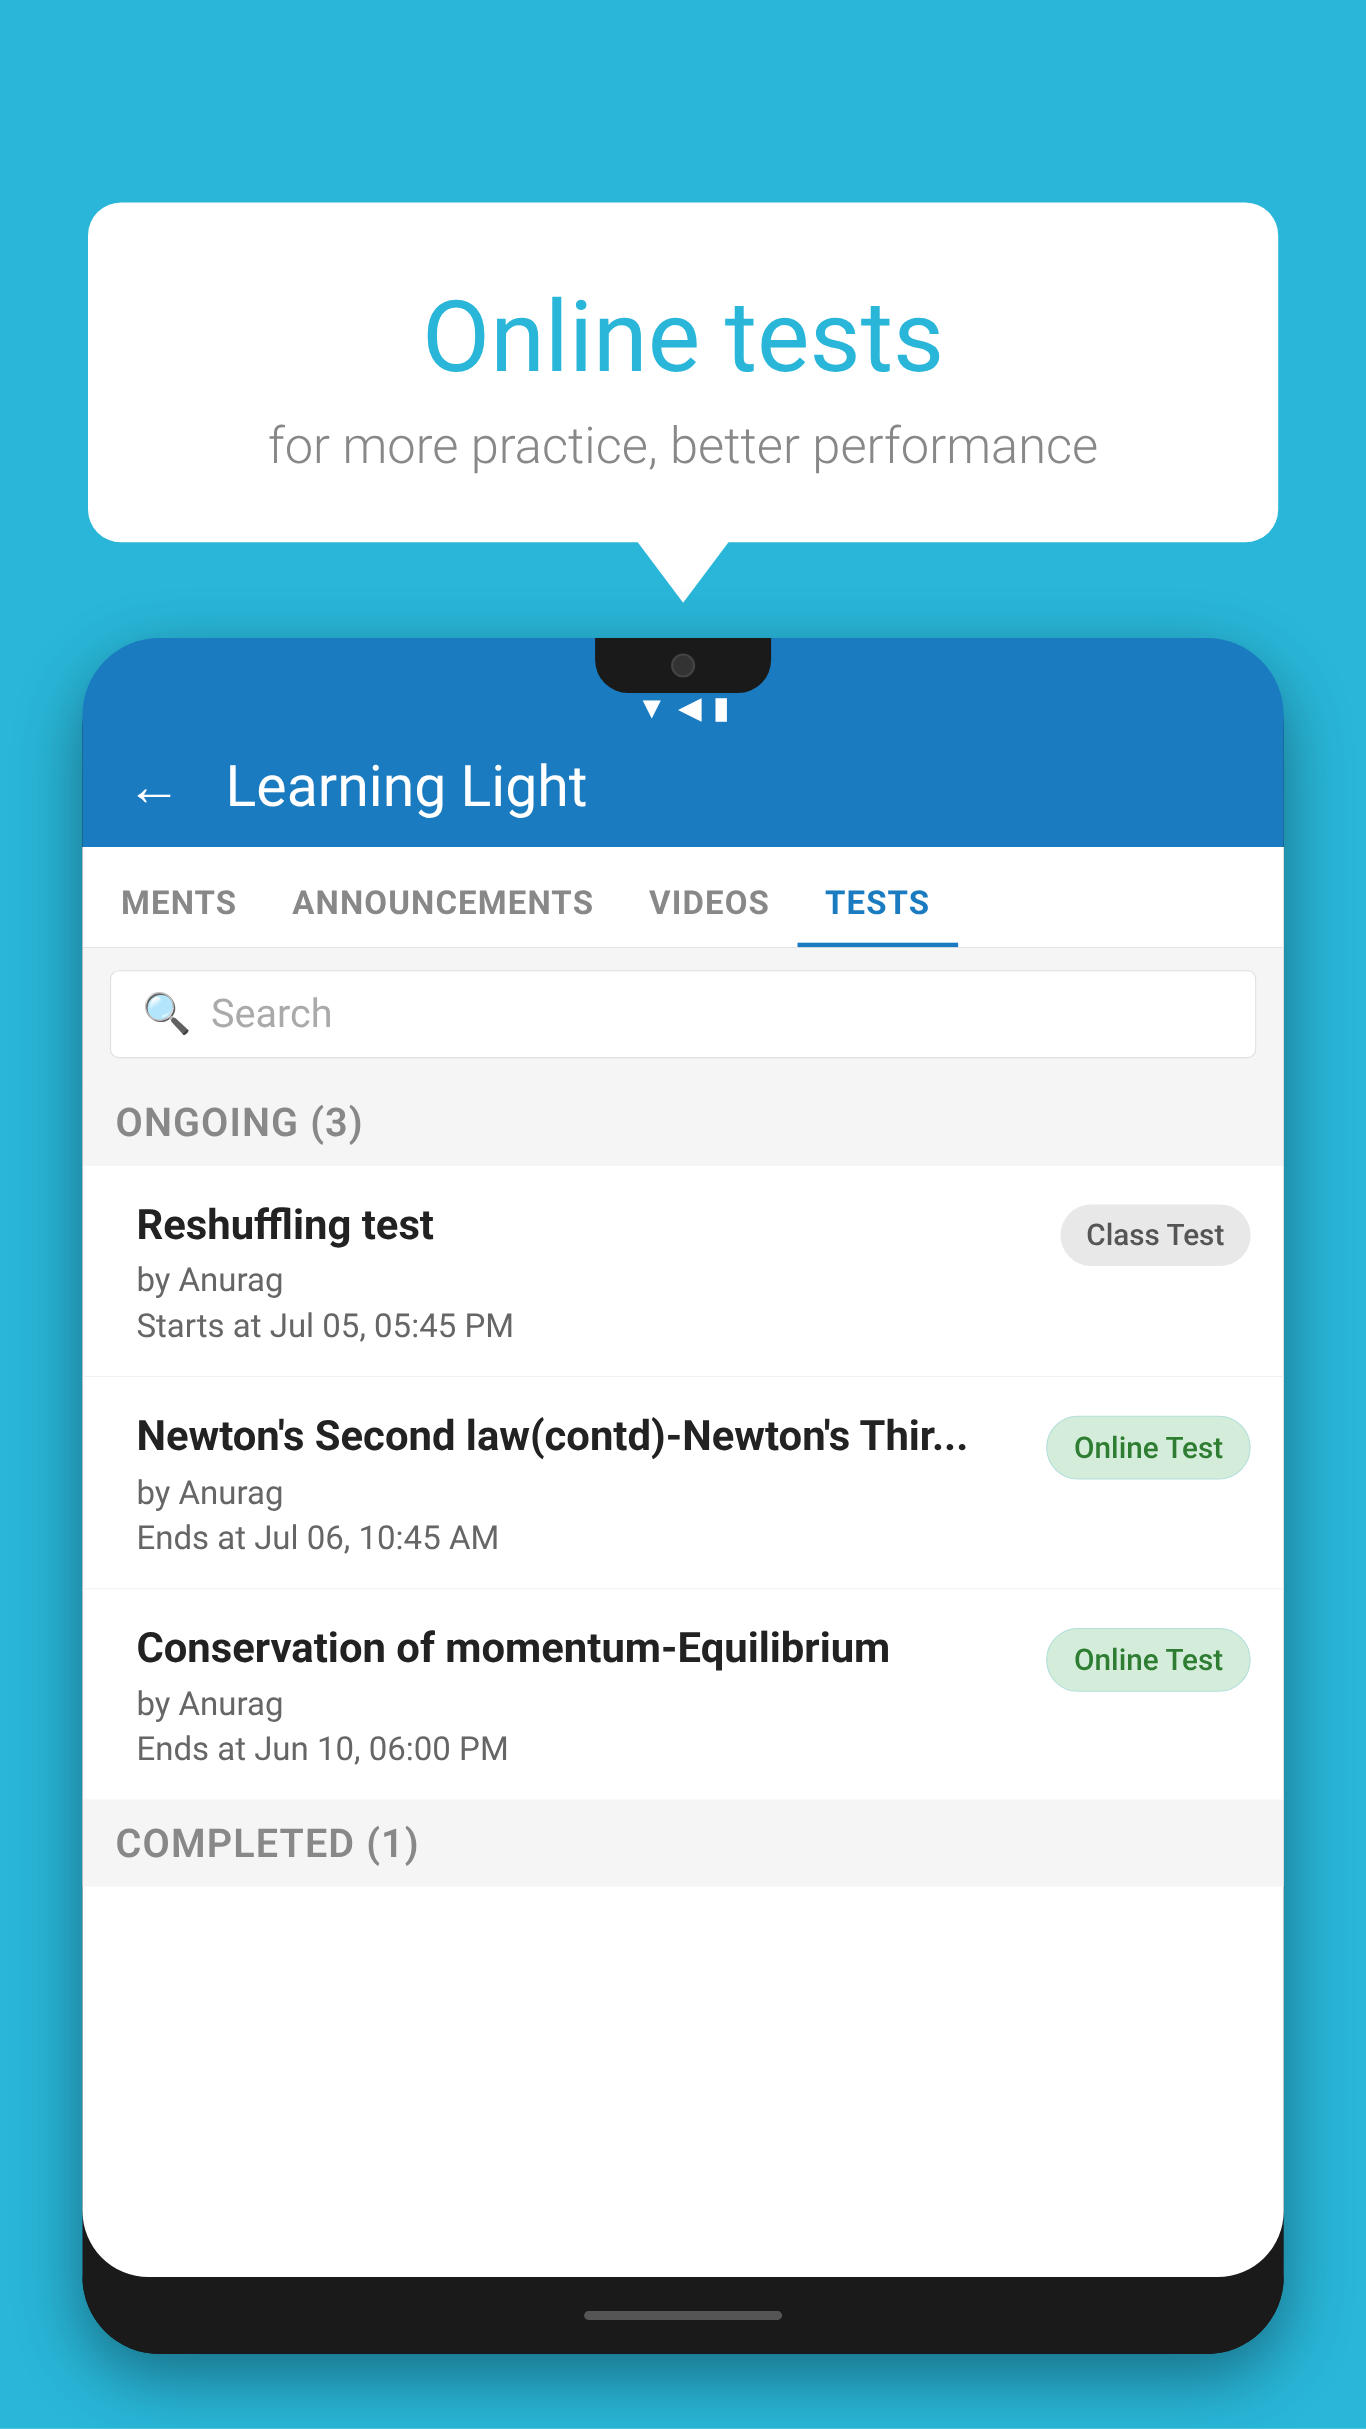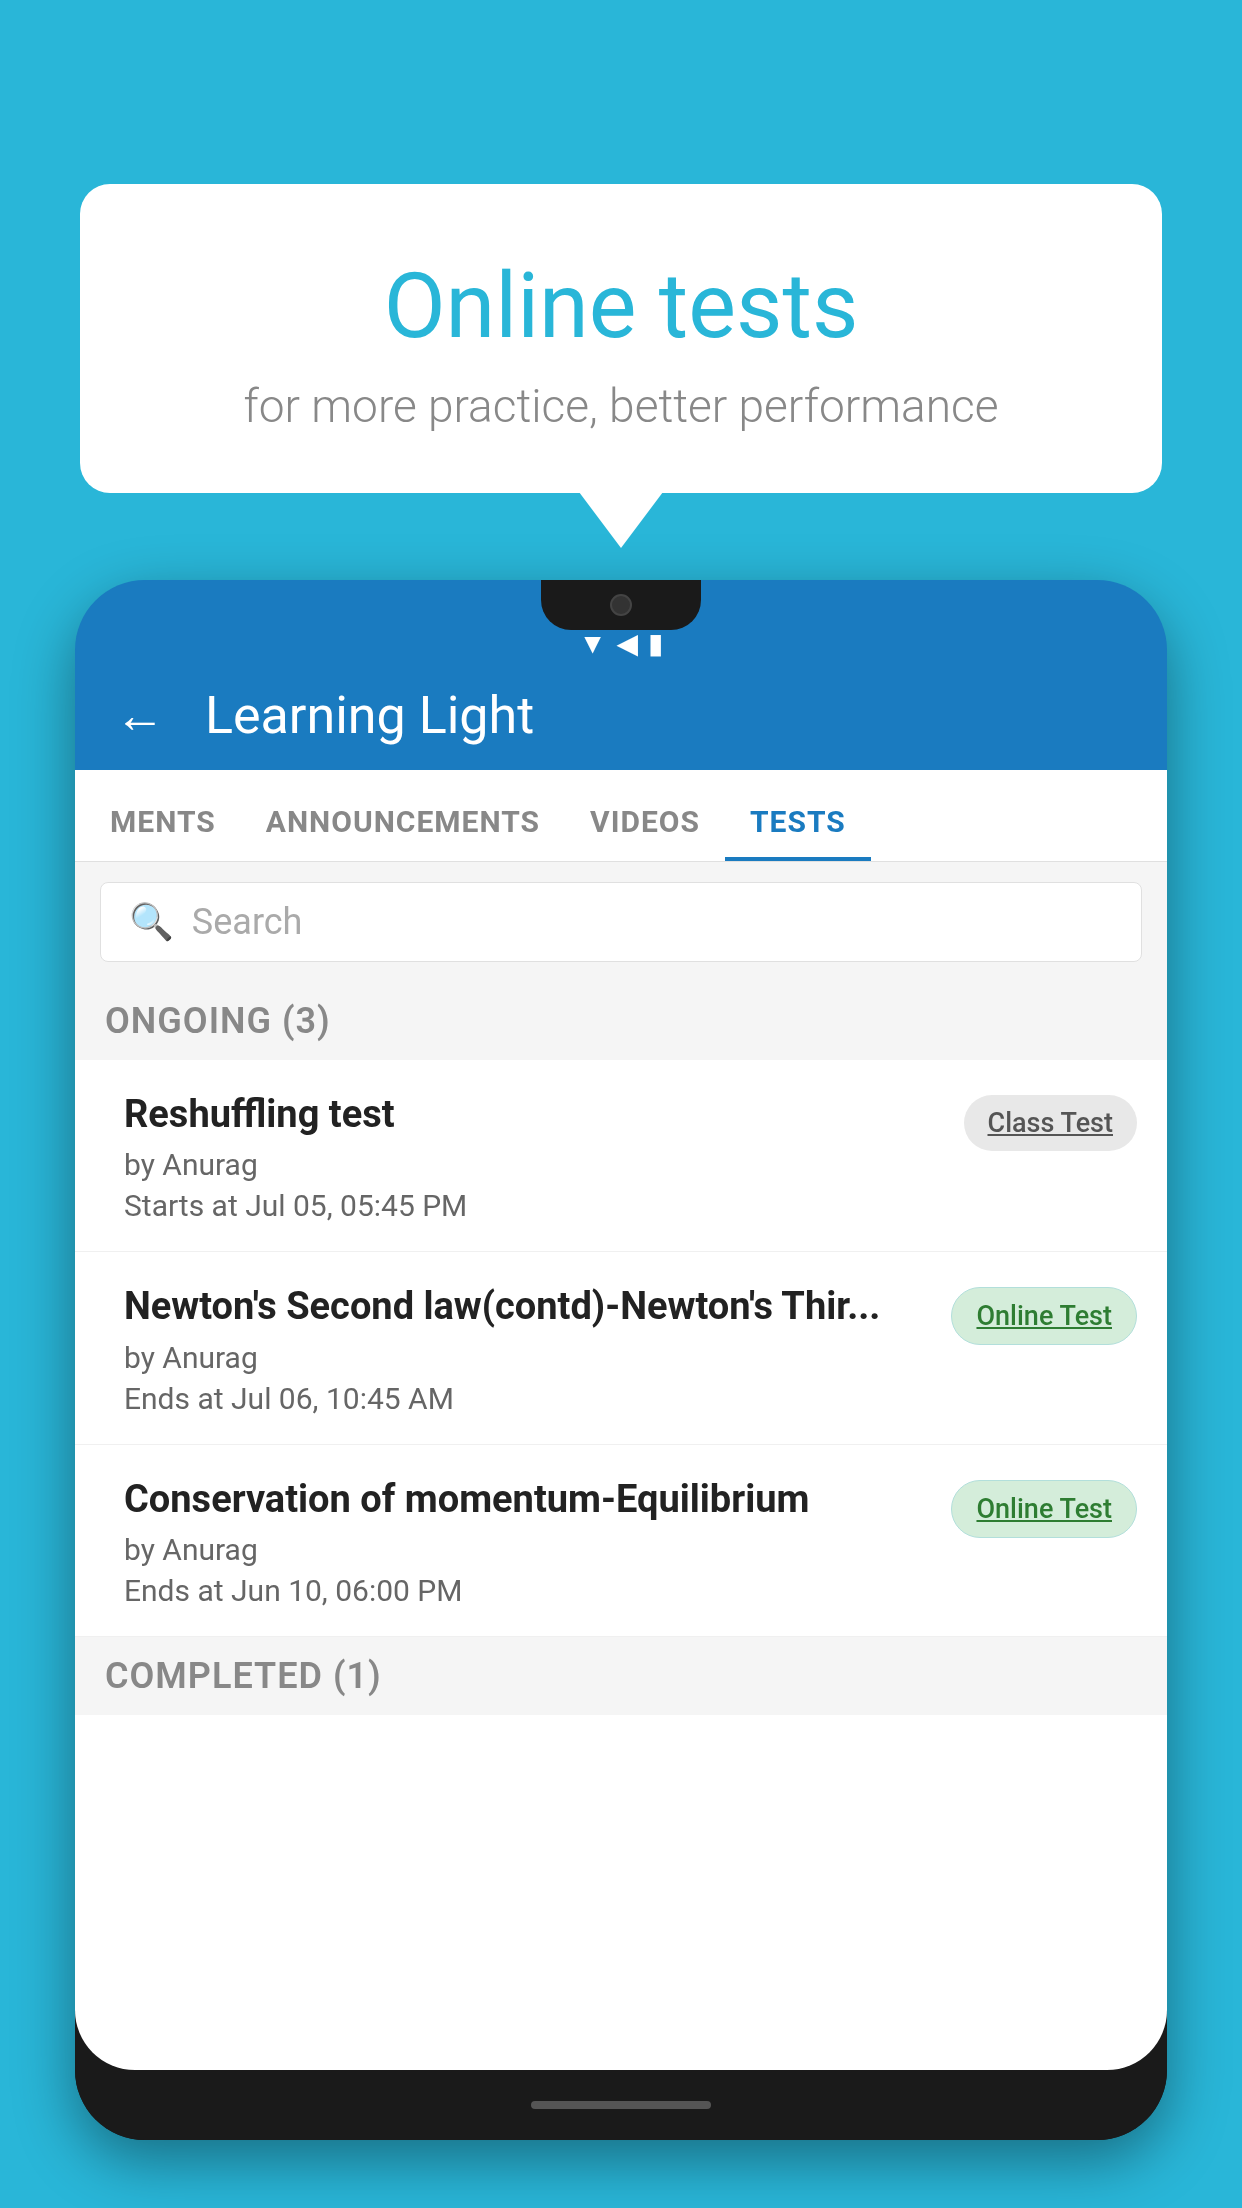--- a/index.html
+++ b/index.html
@@ -264,21 +264,20 @@
       color: #666;
     }
 
     .test-badge {
       border-radius: 30px;
       padding: 12px 24px;
       font-size: 27px;
       font-weight: 500;
       white-space: nowrap;
       margin-top: 5px;
-      text-decoration: underline;
     }
 
     .badge-class {
       background: #e8e8e8;
       color: #555;
     }
 
     .badge-online {
       background: #d4edda;
       color: #2e7d32;

